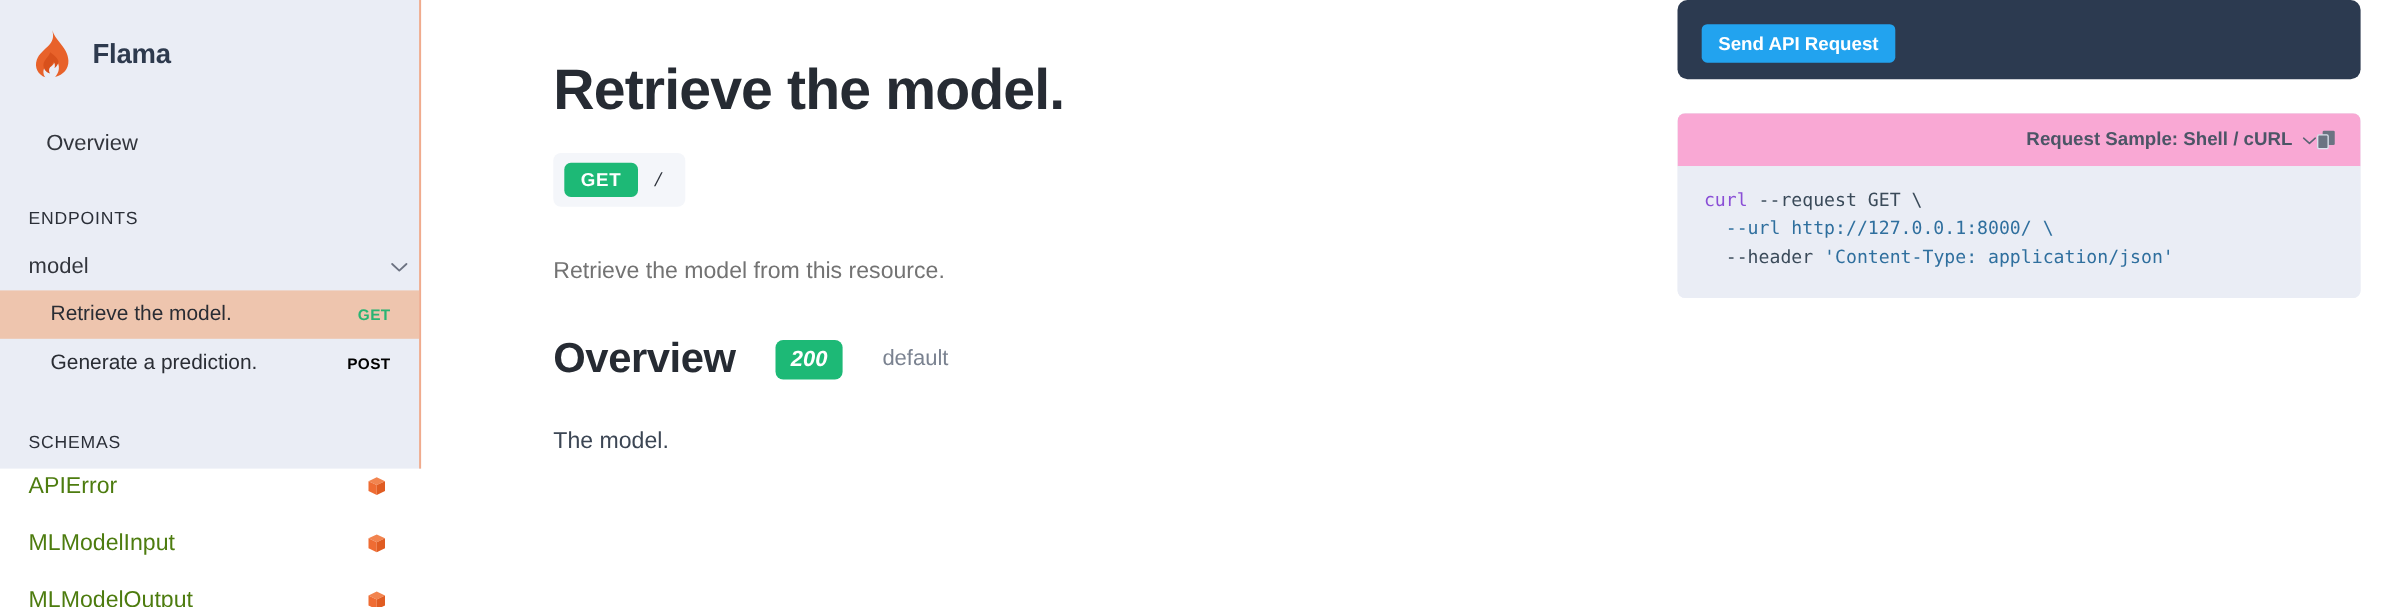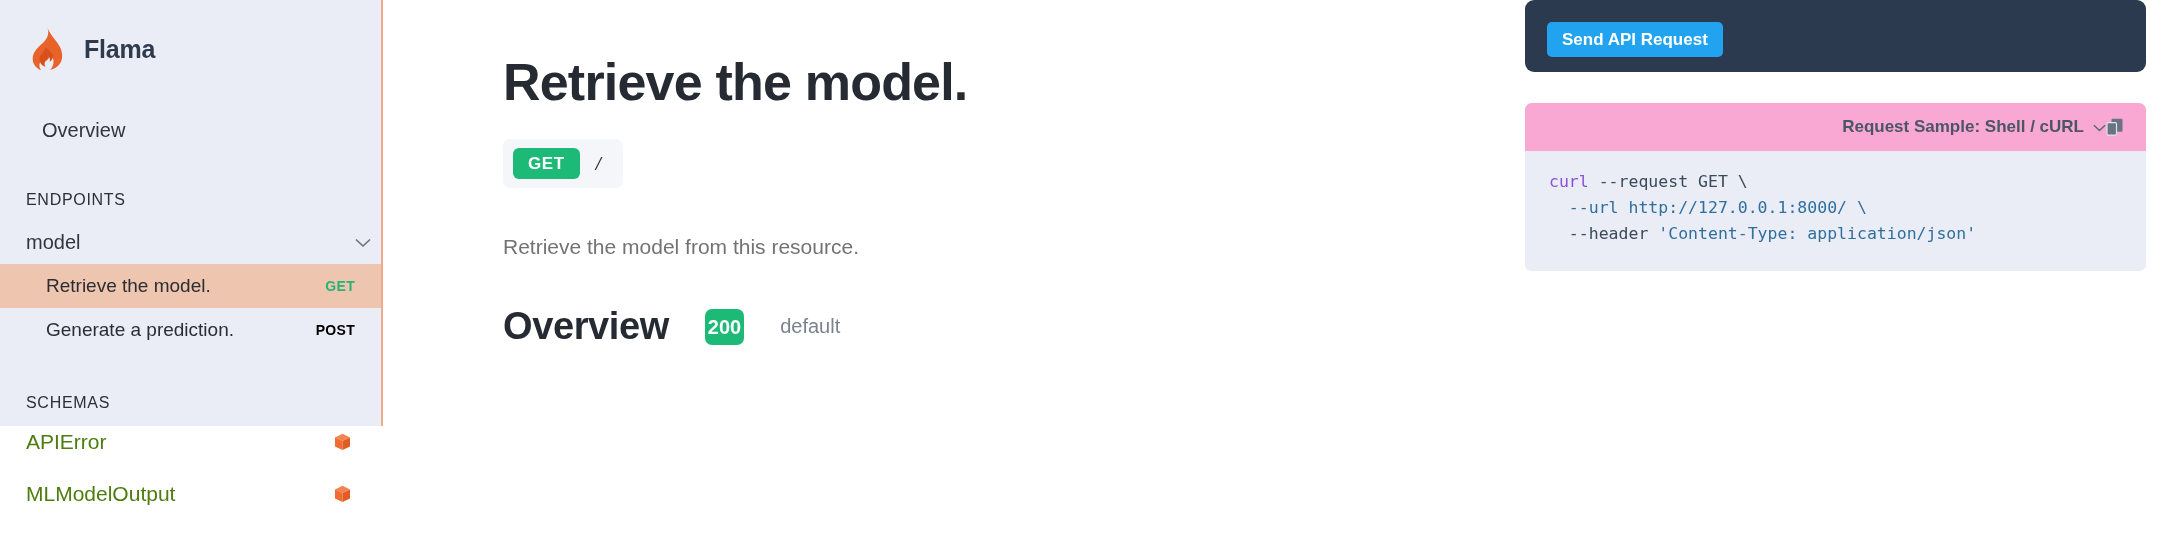--- a/index.html
+++ b/index.html
@@ -161,22 +161,23 @@
     font-weight: bold;
     color: #262b33;
     letter-spacing: -0.4px;
   }
   .status-badge {
     background: #1db976;
     color: #ffffff;
     font-size: 20px;
     font-weight: bold;
     border-radius: 7px;
-    padding: 8px 3px;
+    padding: 8px 14px;
     line-height: 1;
+    font-style: italic;
   }
   .status-label {
     font-size: 20px;
     color: #7a8290;
   }
   .response-desc {
     font-size: 21px;
     color: #3c4654;
     margin-top: 41px;
   }
@@ -294,20 +295,30 @@
       <span class="schema-label">APIError</span>
       <span>
         <svg class="cube-icon" viewBox="0 0 17 18" xmlns="http://www.w3.org/2000/svg">
           <path d="M8.5 0.8 L16 4.4 L8.5 8 L1 4.4 Z" fill="#f2844f"></path>
           <path d="M1 4.4 L8.5 8 L8.5 17 L1 13.4 Z" fill="#ef6c33"></path>
           <path d="M16 4.4 L8.5 8 L8.5 17 L16 13.4 Z" fill="#e05c22"></path>
         </svg>
       </span>
     </div>
 
+    <div class="schema-row">
+      <span class="schema-label">MLModelInput</span>
+      <span>
+        <svg class="cube-icon" viewBox="0 0 17 18" xmlns="http://www.w3.org/2000/svg">
+          <path d="M8.5 0.8 L16 4.4 L8.5 8 L1 4.4 Z" fill="#f2844f"></path>
+          <path d="M1 4.4 L8.5 8 L8.5 17 L1 13.4 Z" fill="#ef6c33"></path>
+          <path d="M16 4.4 L8.5 8 L8.5 17 L16 13.4 Z" fill="#e05c22"></path>
+        </svg>
+      </span>
+    </div>
 
     <div class="schema-row">
       <span class="schema-label">MLModelOutput</span>
       <span>
         <svg class="cube-icon" viewBox="0 0 17 18" xmlns="http://www.w3.org/2000/svg">
           <path d="M8.5 0.8 L16 4.4 L8.5 8 L1 4.4 Z" fill="#f2844f"></path>
           <path d="M1 4.4 L8.5 8 L8.5 17 L1 13.4 Z" fill="#ef6c33"></path>
           <path d="M16 4.4 L8.5 8 L8.5 17 L16 13.4 Z" fill="#e05c22"></path>
         </svg>
       </span>
@@ -327,20 +338,21 @@
       </div>
 
       <p class="body-text">Retrieve the model from this resource.</p>
 
       <div class="responses-row">
         <h2 class="responses-heading">Overview</h2>
         <span class="status-badge">200</span>
         <span class="status-label">default</span>
       </div>
 
+      <p class="response-desc">The model.</p>
 
     </div>
 
     <div class="right-col">
 
       <div class="send-panel">
         <button class="send-btn">Send API Request</button>
       </div>
 
       <div class="sample-card">

